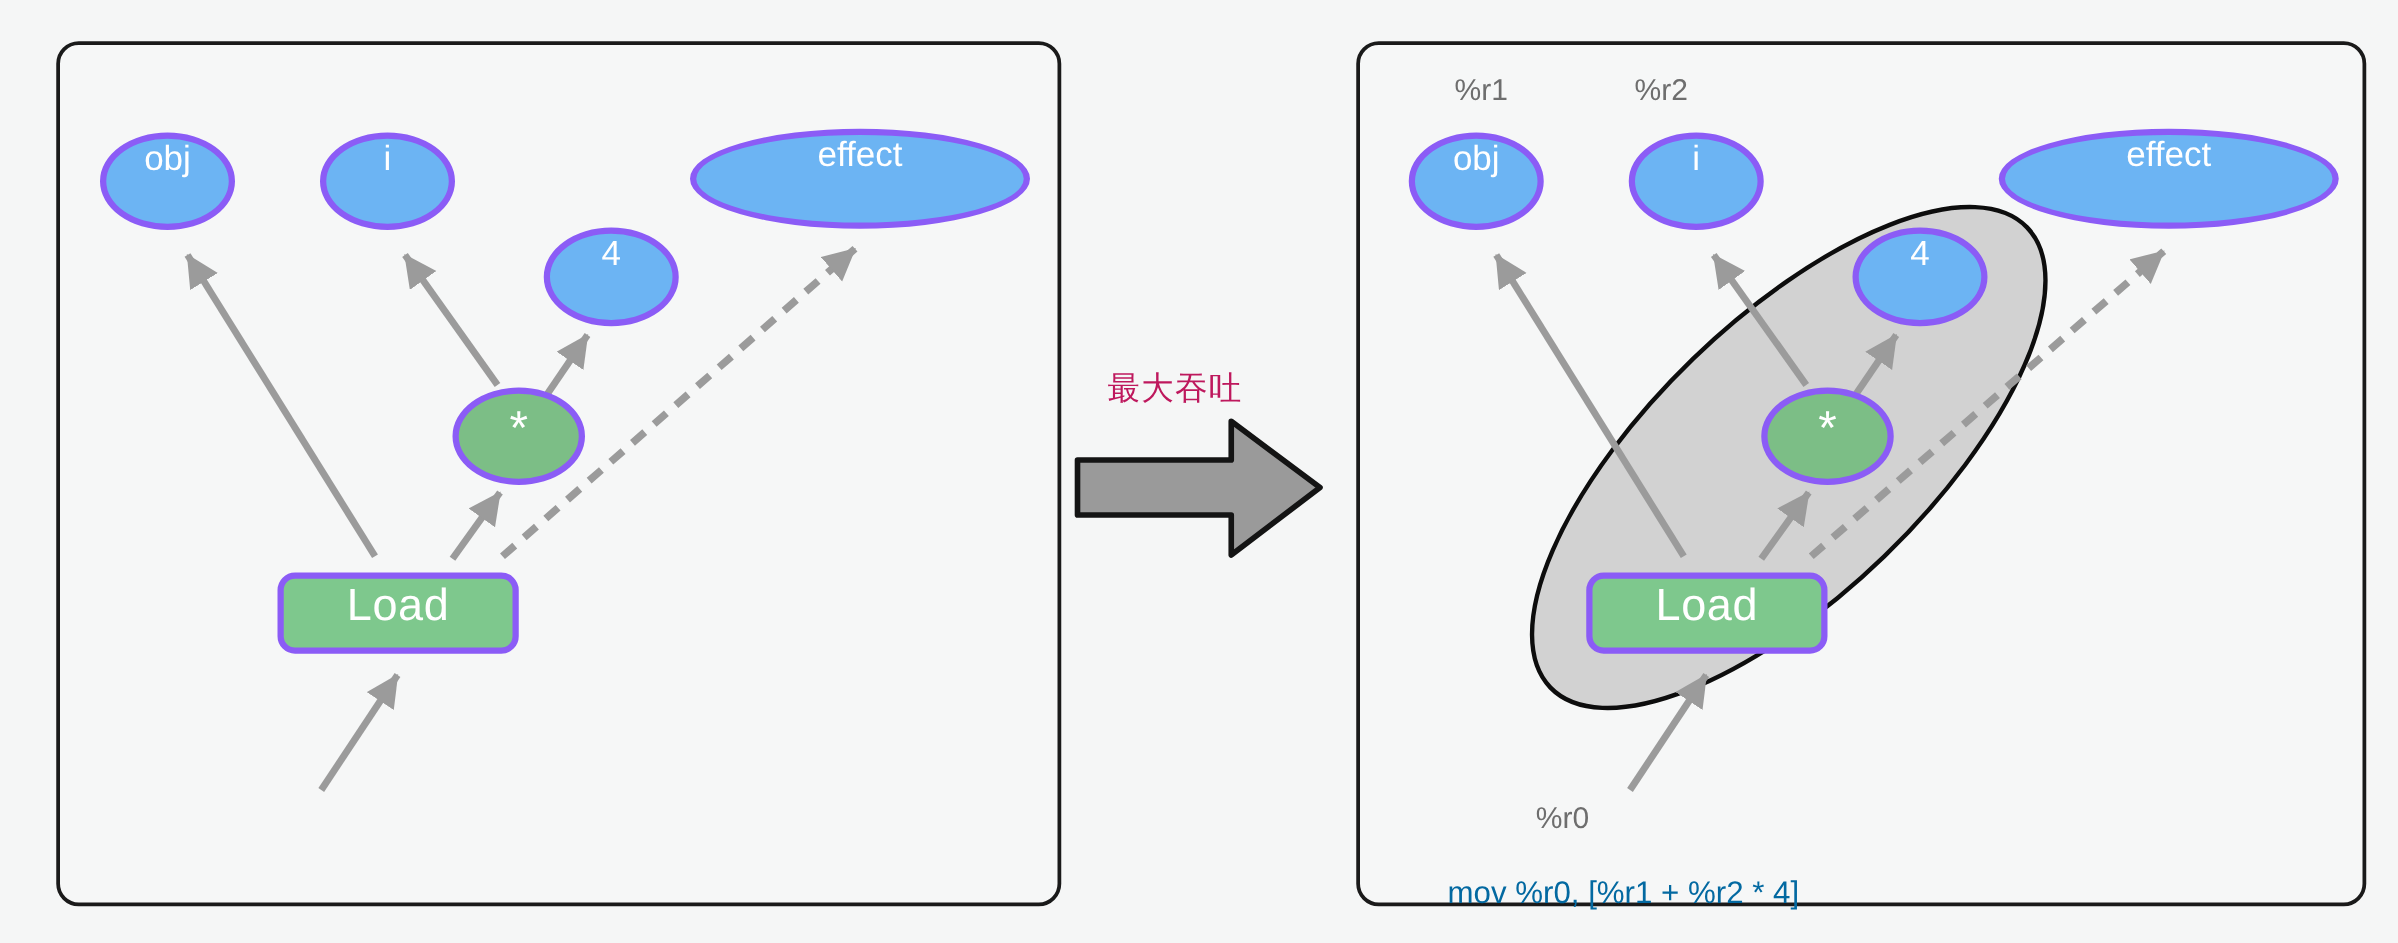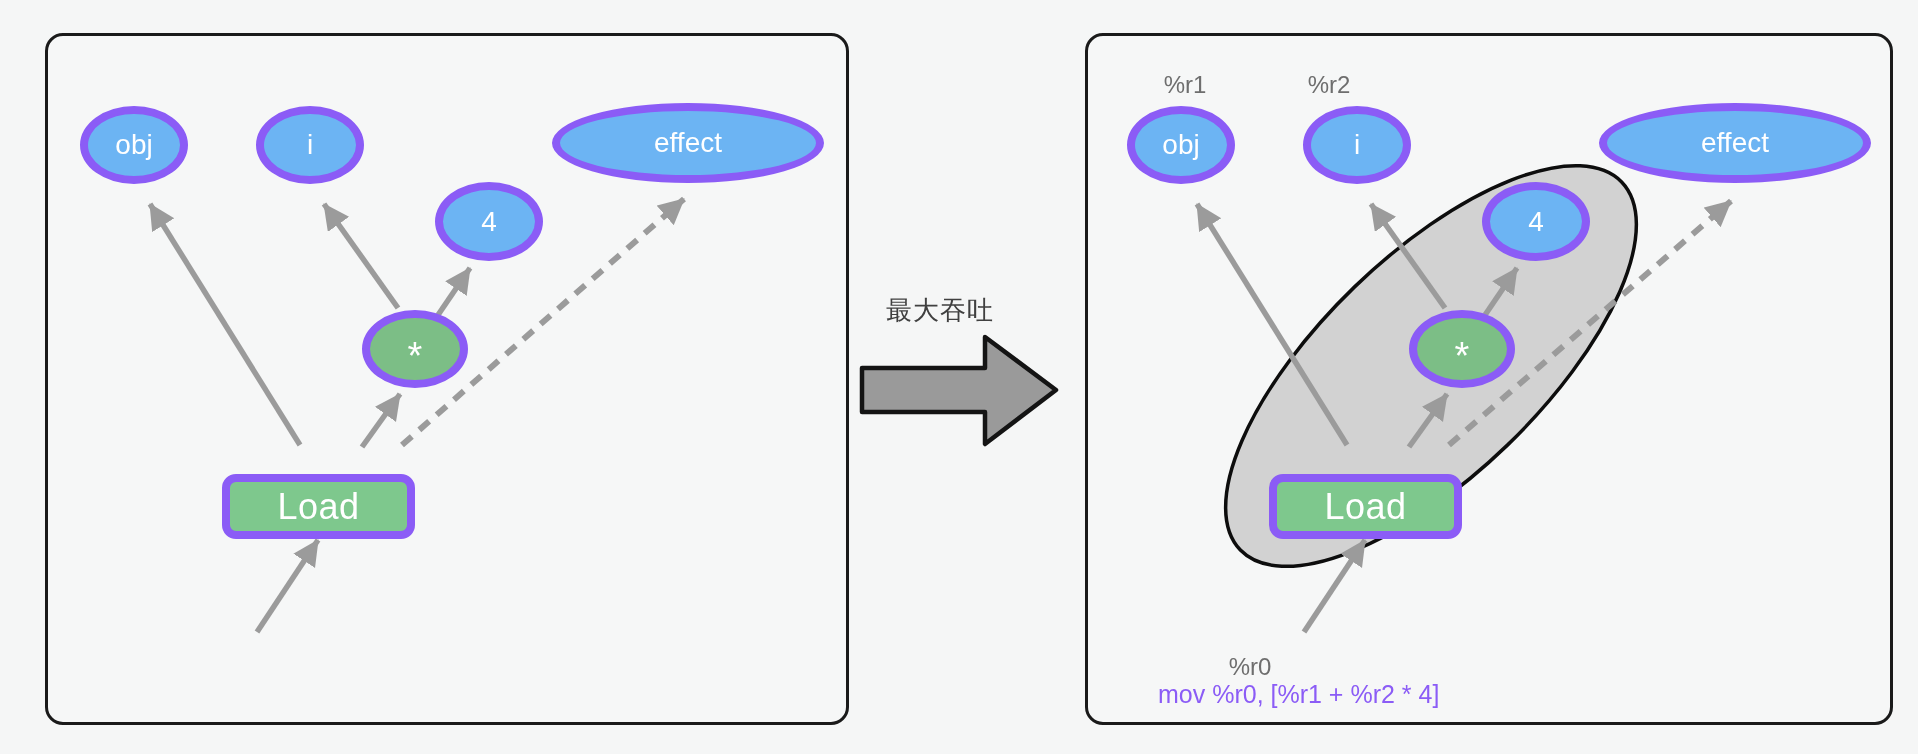--- a/index.html
+++ b/index.html
@@ -6,39 +6,39 @@
   .canvas{
     position:relative;width:1918px;height:754px;overflow:hidden;
     font-family:"Liberation Sans","DejaVu Sans",sans-serif;
     background:#f5f6f6;
   }
   .panel{
     position:absolute;background:#f6f7f7;border:3.5px solid #1a1a1a;border-radius:18px;
   }
   .svg-layer{position:absolute;left:0;top:0;z-index:2;}
   .node{
-    position:absolute;z-index:3;display:flex;align-items:center;justify-content:center;
-    color:#ffffff;box-sizing:border-box;border:8px solid #8b5cf6;
+    position:absolute;z-index:3;display:flex;align-items:flex-start;justify-content:center;
+    color:#ffffff;box-sizing:border-box;border:5px solid #8b5cf6;
   }
   .ellipse{border-radius:50%;}
   .blue{background:#6cb4f3;}
   .green{background:#7cbe86;}
   .load{
-    background:#7ec88d;border-radius:14px;font-size:36px;letter-spacing:0.5px;margin-top:16px;
+    background:#7ec88d;border-radius:14px;font-size:36px;letter-spacing:0.5px;
   }
   .node-label{font-size:28px;}
   .star-label{font-size:38px;transform:translateY(7px);}
   .reg-label{
-    position:absolute;z-index:3;color:#6e6e6e;font-size:24px;text-align:center;width:120px;margin-top:12px;
+    position:absolute;z-index:3;color:#6e6e6e;font-size:24px;text-align:center;width:120px;
   }
   .instruction{
-    position:absolute;z-index:3;color:#8b5cf6;font-size:25px;white-space:nowrap;
+    position:absolute;z-index:3;color:#0369a1;font-size:25px;white-space:nowrap;margin-top:20px;
   }
   .transition-label{
-    position:absolute;z-index:3;color:#404040;font-size:26px;white-space:nowrap;letter-spacing:1px;
+    position:absolute;z-index:3;color:#be185d;font-size:26px;white-space:nowrap;letter-spacing:1px;
   }
 </style>
 </head>
 <body>
 
 <div class="canvas">
 
   <div class="panel" style="left:45px;top:33px;width:798px;height:686px;"></div>
   <div class="panel" style="left:1085px;top:33px;width:802px;height:686px;"></div>
 

